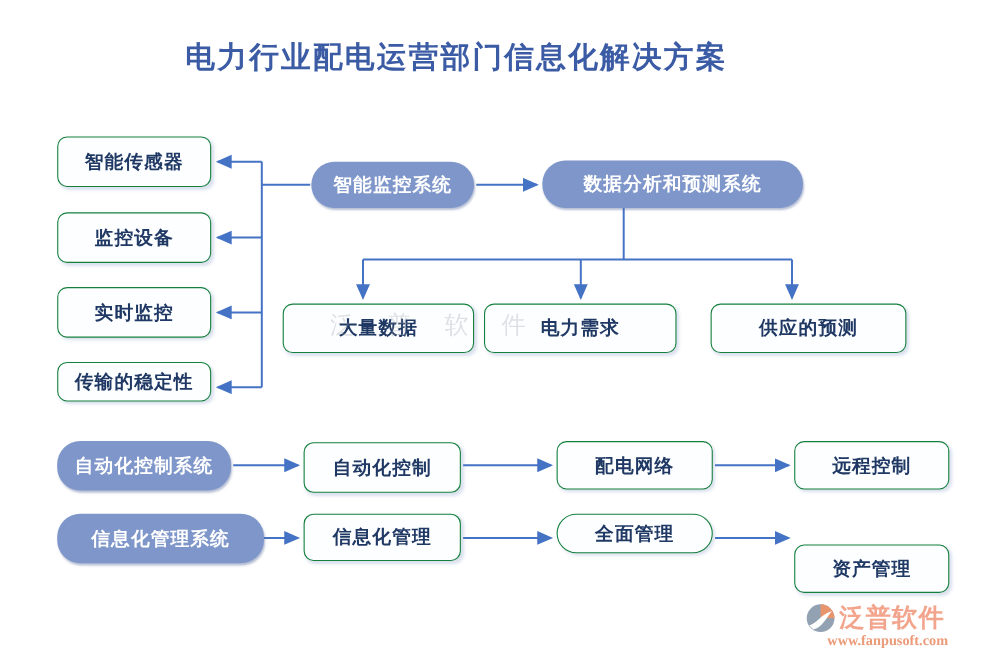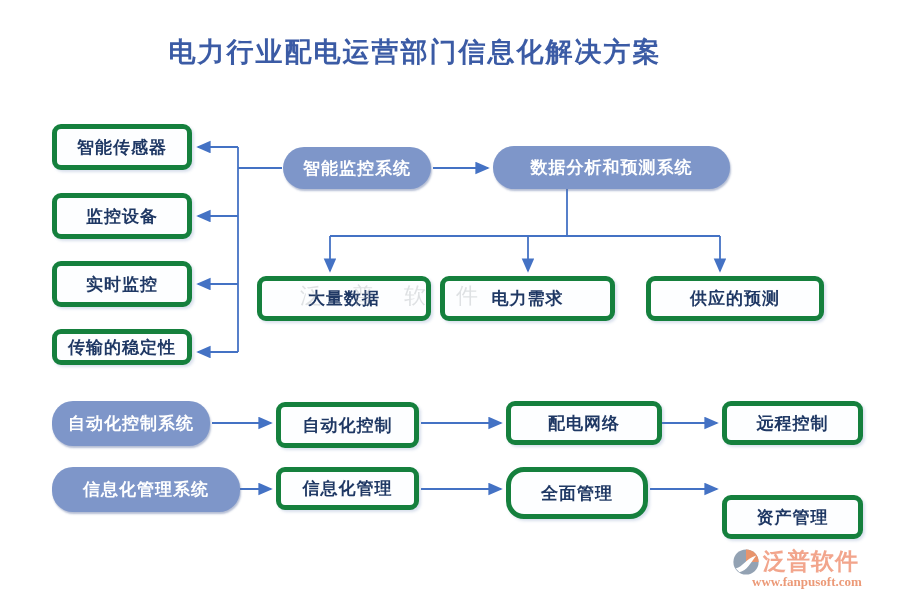--- a/index.html
+++ b/index.html
@@ -10,21 +10,21 @@
   .title{
     position:absolute;left:0;top:34px;width:830px;text-align:center;
     font-size:27px;font-weight:bold;color:#3b5ba5;letter-spacing:2px;
   }
   #wires{position:absolute;left:0;top:0;width:900px;height:600px;}
   .box{
     position:absolute;display:flex;align-items:center;justify-content:center;
     font-weight:bold;border-radius:9px;box-sizing:border-box;white-space:nowrap;
   }
   .wbox{
-    background:#fdfeff;border:5px solid #15803d;color:#1f3864;font-size:17px;
+    background:#fdfeff;border:1px solid #15803d;color:#1f3864;font-size:17px;
     box-shadow:2px 2px 3px rgba(120,145,190,0.28);letter-spacing:1px;
   }
   .bbox{
     background:#7e96c9;color:#ffffff;font-size:17px;letter-spacing:1px;
     box-shadow:1px 2px 2px rgba(90,110,160,0.45);
     border-radius:21px;
   }
   
   #b-sensor    {left:52px; top:124px;width:140px;height:46px;}
   #b-mondev    {left:52px; top:193px;width:140px;height:46px;}
@@ -33,25 +33,25 @@
   
   #b-smartsys  {left:283px;top:147px;width:148px;height:42px;}
   #b-analysis  {left:493px;top:146px;width:237px;height:43px;}
   
   #b-bigdata   {left:257px;top:276px;width:174px;height:45px;}
   #b-demand    {left:440px;top:276px;width:175px;height:45px;}
   #b-forecast  {left:646px;top:276px;width:178px;height:45px;}
   
   #b-autosys   {left:52px; top:401px;width:158px;height:45px;}
   #b-autoctl   {left:276px;top:402px;width:143px;height:46px;}
-  #b-distnet   {left:506px;top:401px;width:156px;height:44px;}
+  #b-distnet   {left:506px;top:401px;width:142px;height:44px;}
   #b-remote    {left:722px;top:401px;width:141px;height:44px;}
   #b-infosys   {left:52px; top:467px;width:188px;height:45px;}
   #b-infomgmt  {left:276px;top:467px;width:143px;height:43px;}
-  #b-fullmgmt  {left:506px;top:467px;width:142px;height:52px;border-radius:18px;}
+  #b-fullmgmt  {left:506px;top:467px;width:142px;height:36px;border-radius:18px;}
   #b-assetmgmt {left:722px;top:467px;width:141px;height:44px;margin-top:28px;}
 
   .watermark{
     position:absolute;left:300px;top:281px;width:300px;text-align:left;
     font-size:22px;letter-spacing:30px;color:#9aa0a6;opacity:0.30;
     pointer-events:none;z-index:5;
   }
   .logo{
     position:absolute;right:18px;bottom:10px;width:150px;height:44px;z-index:6;
   }

